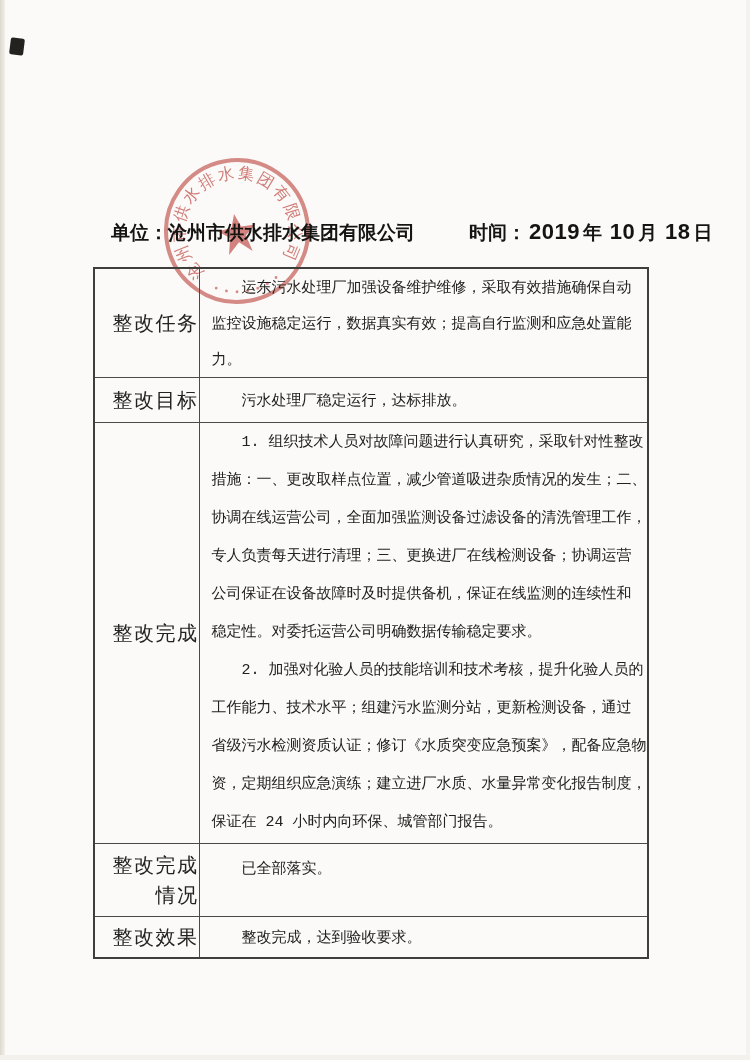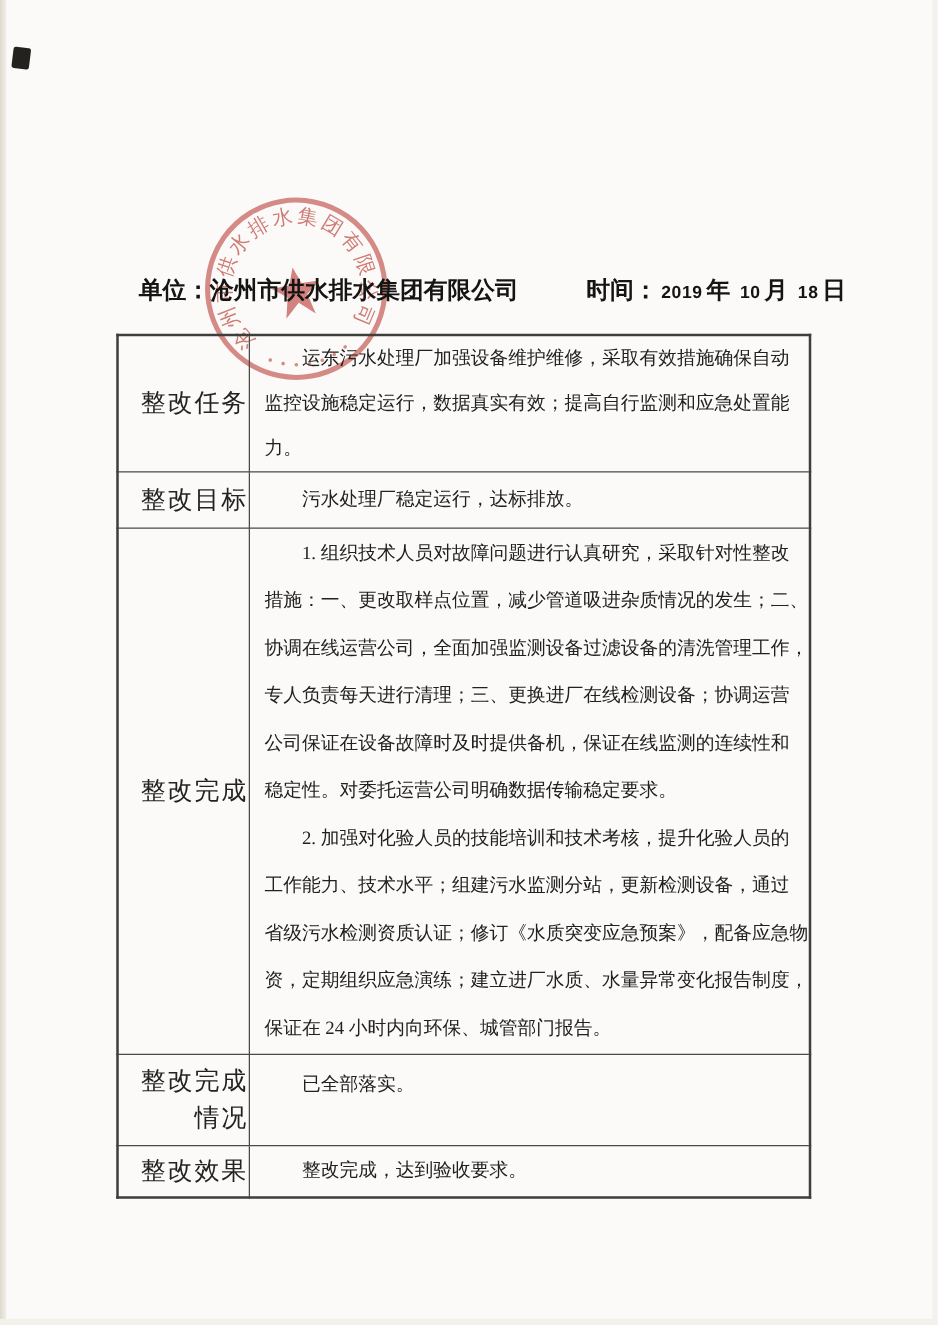--- a/index.html
+++ b/index.html
@@ -30,21 +30,21 @@
   }
   .seal{
     position:absolute;left:161px;top:155px;width:152px;height:152px;
     transform:rotate(-10deg);opacity:.82;pointer-events:none;
   }
   .meta{
     position:absolute;top:219px;left:111px;width:600px;
     font-size:19px;font-weight:bold;color:#141412;white-space:nowrap;
   }
   .meta .time-field{margin-left:54px;}
-  .meta .num{font-family:"Liberation Sans","DejaVu Sans",sans-serif;font-size:14px;letter-spacing:.5px;padding:0 3px;}
+  .meta .num{font-family:"Liberation Sans","DejaVu Sans",sans-serif;font-size:22px;letter-spacing:.5px;padding:0 3px;}
   table.grid{
     position:absolute;top:267px;left:93px;width:556px;
     border-collapse:collapse;table-layout:fixed;
     background:transparent;
   }
   table.grid th,table.grid td{
     border:1.5px solid var(--border);
     vertical-align:middle;
     font-weight:normal;
   }
@@ -55,21 +55,21 @@
   }
   th.lab .lline{line-height:30px;}
   td.con{
     font-size:15px;color:#22211f;
     padding:0 6px 0 12px;
   }
   td.con .tline{line-height:36px;white-space:nowrap;}
   tr.r1{height:108px;}
   tr.r2{height:45px;}
   tr.r3{height:421px;}
-  tr.r3 td.con .tline{line-height:38px;}
+  tr.r3 td.con .tline{line-height:38px;font-family:Liberation Mono, monospace;}
   tr.r4{height:73px;}
   tr.r4 td.con{vertical-align:top;padding-top:12px;}
   tr.r4 td.con .tline{line-height:24px;}
   tr.r5{height:41px;}
 </style>
 </head>
 <body>
 
 <div class="page">
 

